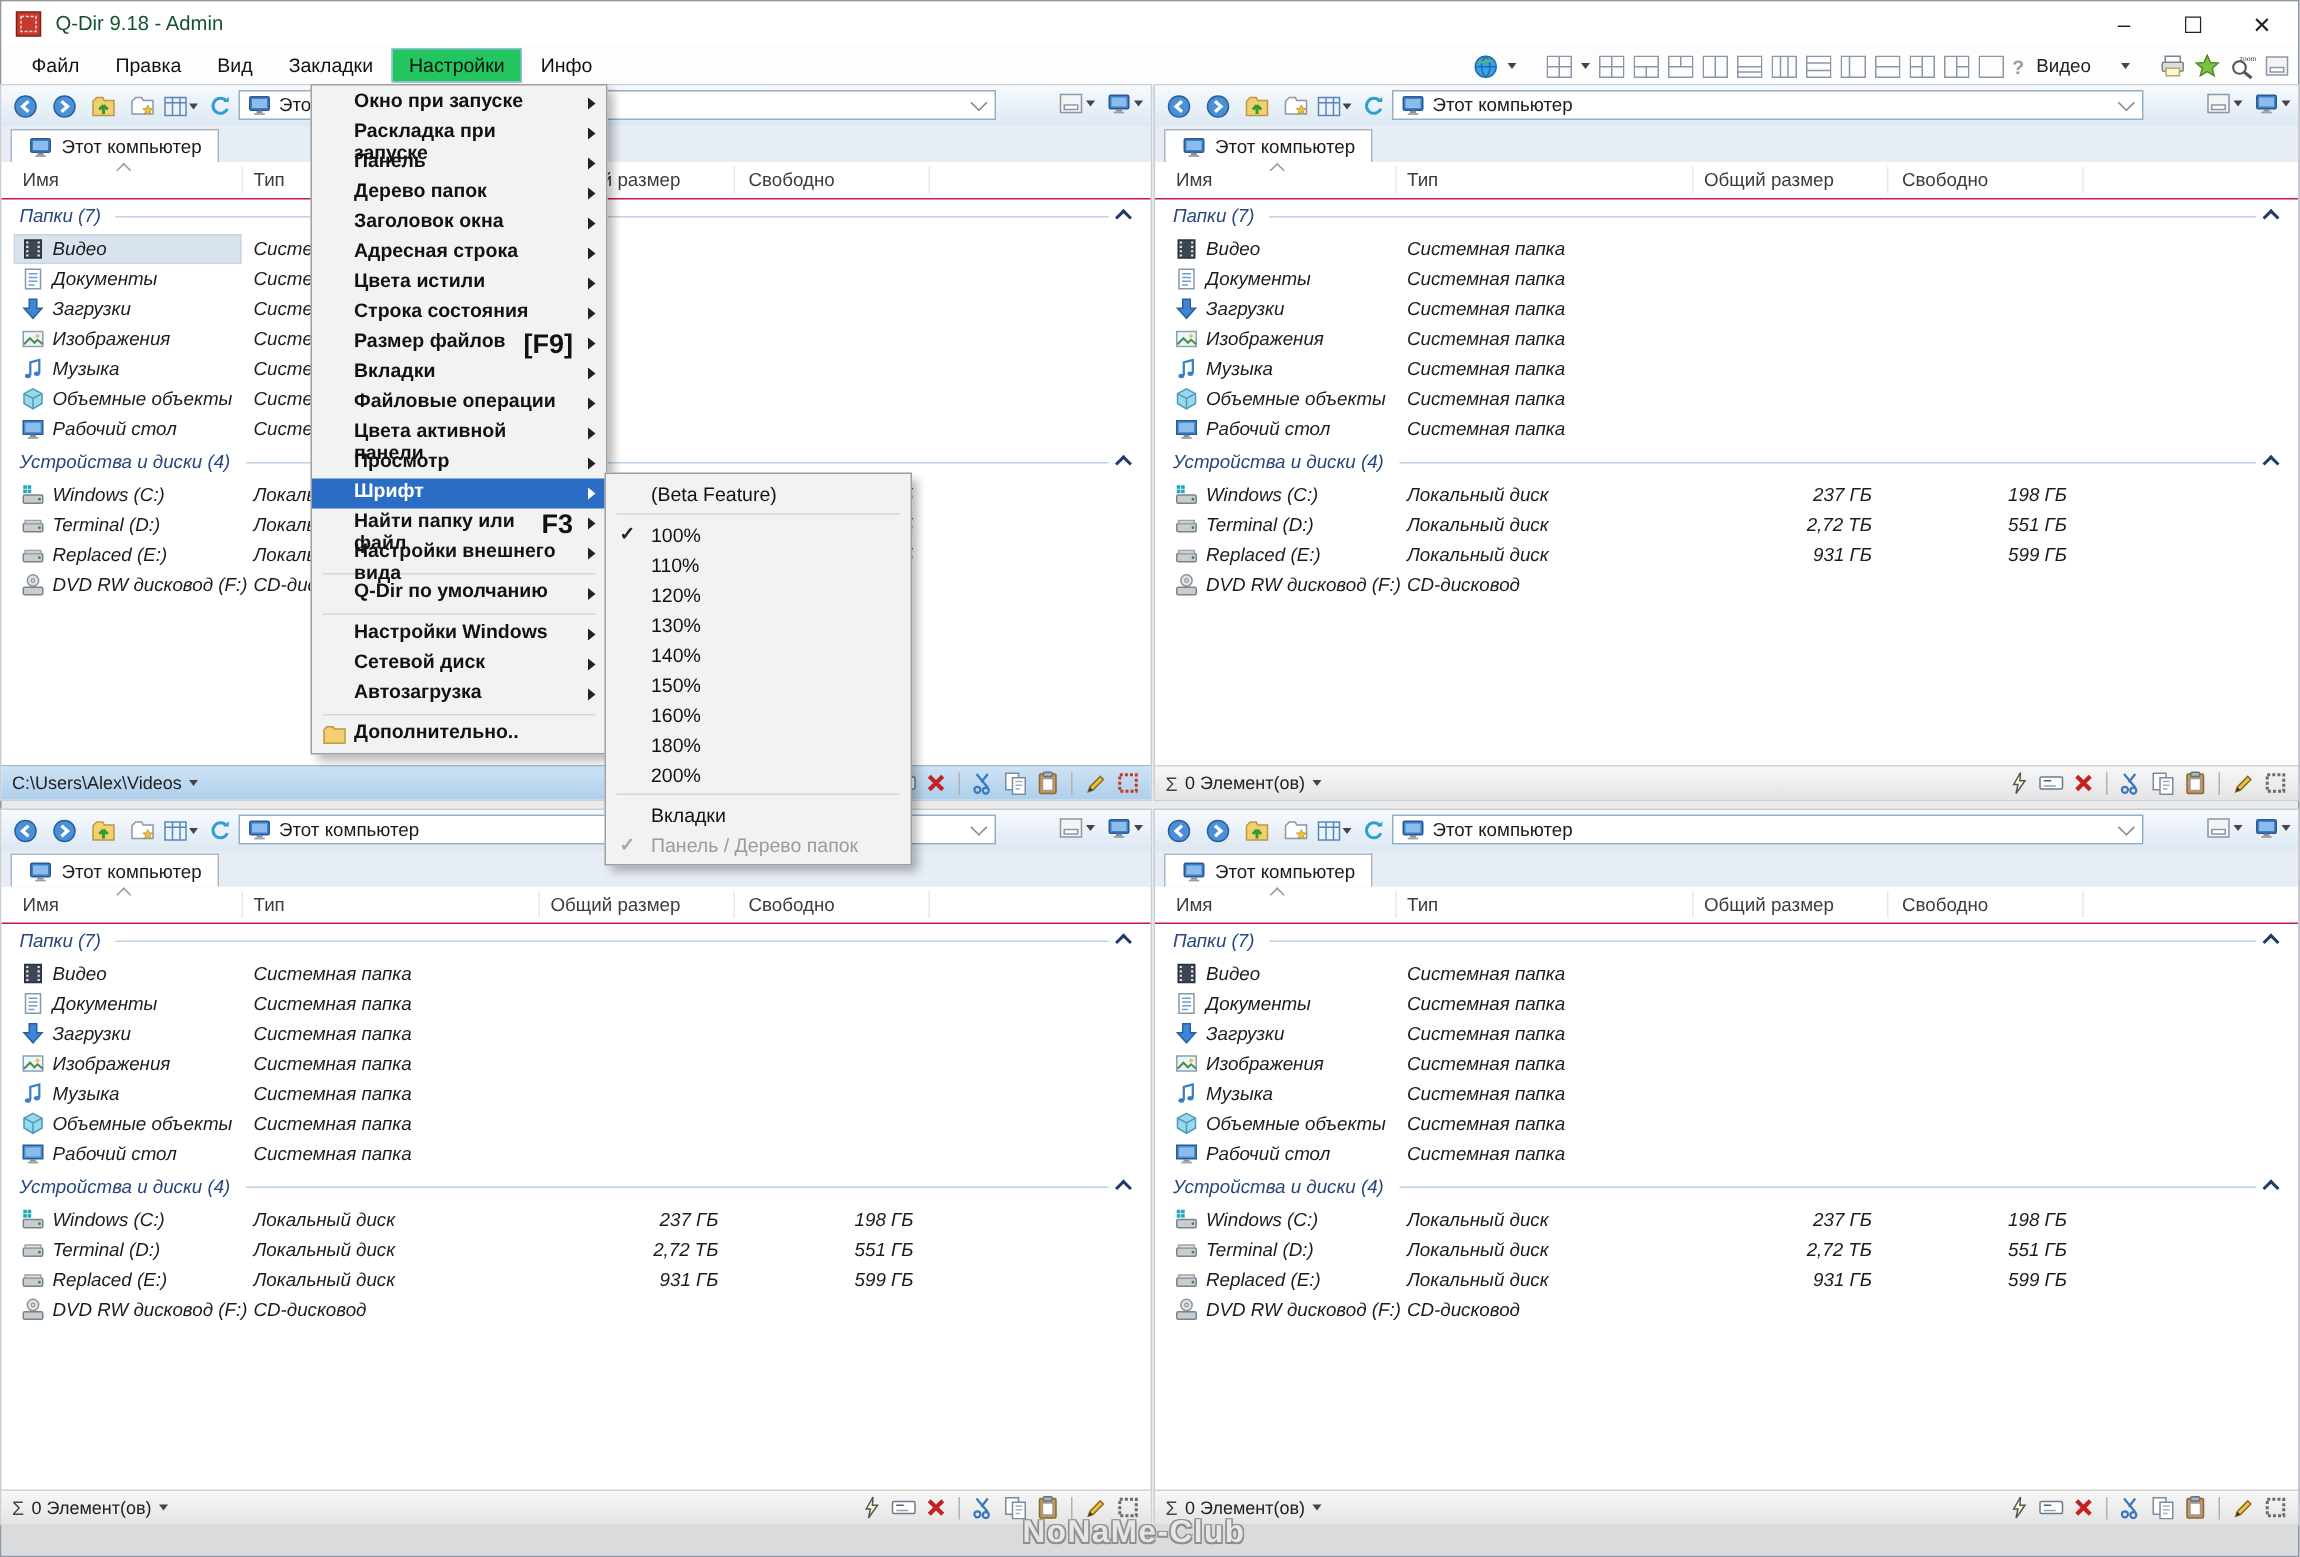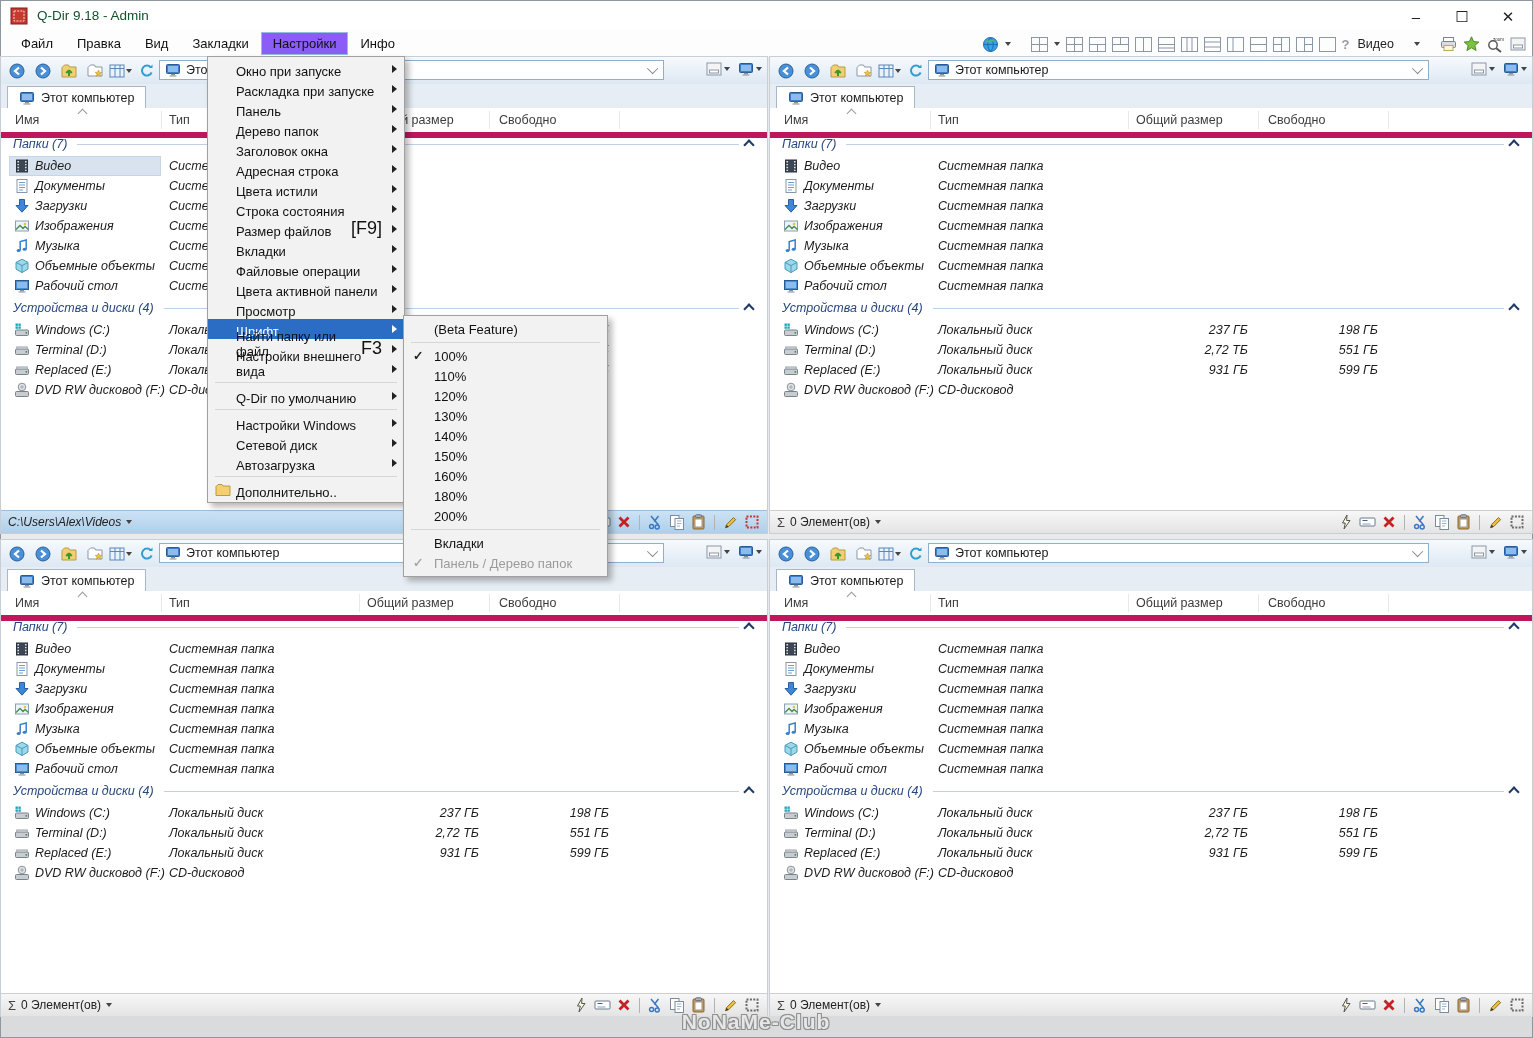--- a/index.html
+++ b/index.html
@@ -10,21 +10,21 @@
   
   .titlebar{position:absolute;left:1px;top:1px;right:1px;height:29px;background:#fff;
             display:flex;align-items:center;gap:9px;padding-left:9px;}
   .title-text{font-size:13.5px;color:#14532d;}
   .wctl{position:absolute;right:1px;top:1px;height:29px;display:flex;}
   .wbtn{width:46px;height:29px;display:flex;align-items:center;justify-content:center;
         font-size:15px;color:#222;}
   .menubar{position:absolute;left:1px;top:30px;right:1px;height:27px;background:#fdfdfd;
            display:flex;align-items:center;padding-left:8px;}
   .mbi{padding:4px 12px;color:#111;}
-  .mbi.active{background:#8b5cf6;box-shadow:inset 0 0 0 1px #94bede;}
+  .mbi.active{background:#22c55e;box-shadow:inset 0 0 0 1px #94bede;}
   .quickbar{position:absolute;right:7px;top:33px;height:22px;display:flex;align-items:center;gap:6px;}
   .qgap{width:8px;}
   .caret{width:0;height:0;border-top:4px solid #444;border-left:3.5px solid transparent;
          border-right:3.5px solid transparent;display:inline-block;}
   .qlabel{font-size:12.5px;color:#222;padding:0 14px 0 2px;}
   .inet{font-size:13px;color:#9a9aa2;font-weight:bold;}
 
   
   .pane{position:absolute;background:#fff;box-shadow:0 0 0 1px #c9ced4;}
   #pane0{left:1px;top:57px;width:766px;height:476px;}
@@ -44,21 +44,21 @@
   .pright{position:absolute;right:5px;top:4px;display:flex;gap:8px;align-items:center;}
   .pright .grp{display:flex;align-items:center;gap:2px;}
 
   .ptabs{position:absolute;left:0;right:0;top:27px;height:24px;background:#e7edf4;
          border-bottom:1px solid #d9dfe6;}
   .tab{position:absolute;left:6px;top:2px;height:21px;background:#fff;
        border:1px solid #aab8c6;border-bottom:none;display:flex;align-items:center;gap:6px;
        padding:0 11px;font-size:12.5px;}
 
   .phead{position:absolute;left:0;right:0;top:51px;height:24px;background:#fff;
-         border-bottom:6px solid #be185d;font-size:12.5px;color:#3c3c3c;text-decoration:underline;}
+         border-bottom:1px solid #be185d;font-size:12.5px;color:#3c3c3c;text-decoration:underline;}
   .hcol{position:absolute;top:5px;}
   .hsep{position:absolute;top:3px;bottom:3px;width:1px;background:#e8e8e8;}
   .sortchev{position:absolute;left:78px;top:2px;width:6px;height:6px;
             border-left:1px solid #9a9a9a;border-top:1px solid #9a9a9a;transform:rotate(45deg);}
 
   .plist{position:absolute;left:0;right:0;top:75px;bottom:23px;overflow:hidden;font-style:italic;}
   .group{height:24px;display:flex;align-items:center;position:relative;
          padding-left:12px;color:#26477e;font-size:12.5px;}
   .gline{flex:1;height:1px;background:#bdd2e6;margin:0 28px 0 10px;}
   .chevup{position:absolute;right:14px;top:9px;width:6px;height:6px;
@@ -69,31 +69,31 @@
   .rtype{position:absolute;left:168px;top:3px;}
   .rsize{position:absolute;left:358px;width:120px;top:3px;text-align:right;}
   .rfree{position:absolute;left:488px;width:120px;top:3px;text-align:right;}
   .row.selected::before{content:'';position:absolute;left:8px;top:0;width:152px;height:20px;
         background:#d8e3ef;box-shadow:inset 0 0 0 1px #c4d6e8;}
 
   .pstatus{position:absolute;left:0;right:0;bottom:0;height:23px;
            background:linear-gradient(#f7f7f7,#e4e4e4);border-top:1px solid #cfcfcf;
            display:flex;align-items:center;gap:5px;padding:0 7px;font-size:12px;color:#222;
            box-sizing:border-box;}
-  .pstatus.active{background:linear-gradient(#cde2f4,#aecfeb);border-top:1px solid #9dbcd8;font-style:italic;}
+  .pstatus.active{background:linear-gradient(#cde2f4,#aecfeb);border-top:1px solid #9dbcd8;}
   .sicons{margin-left:auto;display:flex;align-items:center;gap:6px;}
   .ssep{width:1px;height:15px;background:#b2b2b2;margin:0 2px;}
   .sumchar{font-size:13px;color:#444;}
 
   
   .menu{position:absolute;left:207px;top:56px;width:198px;background:#f2f2f2;
         border:1px solid #a0a0a0;box-shadow:4px 4px 6px rgba(0,0,0,.28);z-index:60;
         padding:2px 0;box-sizing:border-box;}
-  .mitem{height:20px;display:flex;align-items:flex-end;position:relative;
-         padding-left:28px;padding-right:22px;font-size:13px;color:#111;}
+  .mitem{height:20px;display:flex;align-items:flex-start;position:relative;
+         padding-left:28px;padding-right:22px;font-size:13px;color:#111;font-weight:bold;}
   .mitem .shortcut{margin-left:auto;font-size:18px;}
   .sarrow{position:absolute;right:7px;top:6px;width:0;height:0;border-left:5px solid #222;
           border-top:4px solid transparent;border-bottom:4px solid transparent;}
   .mitem.hl{background:#2b6cc4;color:#fff;}
   .mitem.hl .sarrow{border-left-color:#fff;}
   .msep{height:1px;background:#d6d6d6;margin:3px 7px;}
   .micon{position:absolute;left:7px;top:3px;}
 
   .submenu{position:absolute;left:403px;top:315px;width:205px;background:#f2f2f2;
            border:1px solid #a0a0a0;box-shadow:4px 4px 6px rgba(0,0,0,.28);z-index:61;

